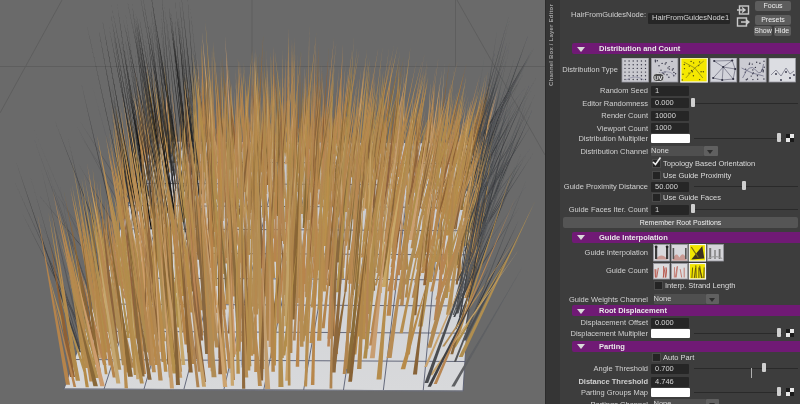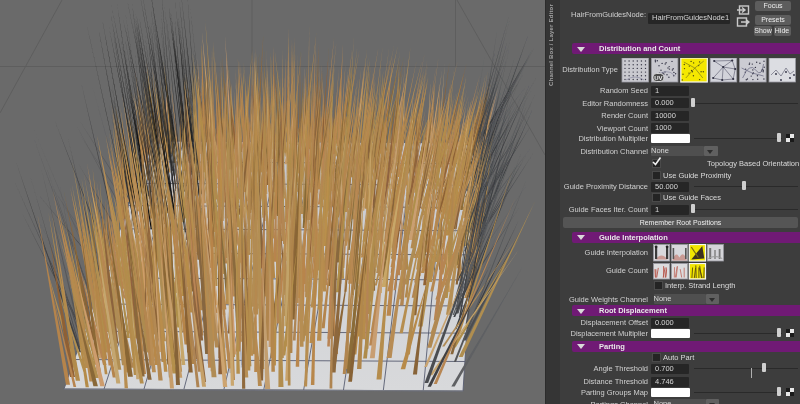--- a/index.html
+++ b/index.html
@@ -2189,21 +2189,21 @@
       </svg>
     <div class="lab" style="left:0;top:146.5px;width:88px;">Distribution Channel</div>
     <div class="dd" style="left:91px;top:146px;width:53px;height:10px;">None</div>
     <div class="dda" style="left:144px;top:146px;width:13.5px;height:10px;">
         <i></i>
       </div>
     <div class="cb" style="left:91.5px;top:158.5px;"></div>
     <svg style="position:absolute;left:90.5px;top:155.5px;" width="11" height="11" viewBox="0 0 11 11">
       <path d="M2 6 L4.5 8.5 L9.5 1.5" stroke="#f0f0f0" stroke-width="1.6" fill="none"></path>
     </svg>
-    <div class="cbl" style="left:103px;top:159px;margin-left:44px;">Topology Based Orientation</div>
+    <div class="cbl" style="left:103px;top:159px;">Topology Based Orientation</div>
     <div class="cb" style="left:91.5px;top:170.5px;"></div>
     <div class="cbl" style="left:103px;top:171px;">Use Guide Proximity</div>
     <div class="lab" style="left:0;top:182px;width:88px;">Guide Proximity Distance</div>
     <div class="fld" style="left:91px;top:181.5px;width:34px;height:10px;">50.000</div>
     <div class="trk" style="left:134px;top:185.5px;width:104px;"></div>
     <div class="hnd" style="left:181.5px;top:181px;"></div>
     <div class="cb" style="left:91.5px;top:192.5px;"></div>
     <div class="cbl" style="left:103px;top:193px;">Use Guide Faces</div>
     <div class="lab" style="left:0;top:205px;width:88px;">Guide Faces Iter. Count</div>
     <div class="fld" style="left:91px;top:204.5px;width:34px;height:10px;">1</div>
@@ -2288,21 +2288,21 @@
     <div class="hdr" style="top:340.5px;">
         <i></i>
         <b>Parting</b>
       </div>
     <div class="cb" style="left:91.5px;top:352.5px;"></div>
     <div class="cbl" style="left:103px;top:353px;">Auto Part</div>
     <div class="lab" style="left:0;top:364px;width:88px;">Angle Threshold</div>
     <div class="fld" style="left:91px;top:363.5px;width:34px;height:10px;">0.700</div>
     <div class="trk" style="left:134px;top:367.5px;width:104px;"></div>
     <div class="hnd" style="left:202px;top:363px;"></div>
-    <div class="lab" style="left:0;top:377px;width:88px;">Distance Threshold</div>
+    <div class="lab" style="left:0;top:377px;width:88px;font-weight:bold;">Distance Threshold</div>
     <div style="position:absolute;left:190.5px;top:368px;width:1.2px;height:9.5px;background:#b0b0b0;"></div>
     <div class="fld" style="left:91px;top:376.5px;width:34px;height:10px;">4.746</div>
     <div class="lab" style="left:0;top:388px;width:88px;">Parting Groups Map</div>
     <div class="wsw" style="left:91px;top:387.5px;width:38.5px;height:9.5px;"></div>
     <div class="trk" style="left:134px;top:391.5px;width:88px;"></div>
     <div class="hnd" style="left:217px;top:387px;"></div>
     <svg style="position:absolute;left:226px;top:388px;" width="8" height="8" viewBox="0 0 8 8">
         <rect width="8" height="8" fill="#e8e8e8"></rect>
         <rect x="0" y="0" width="4" height="4" fill="#1a1a1a"></rect>
         <rect x="4" y="4" width="4" height="4" fill="#1a1a1a"></rect>

